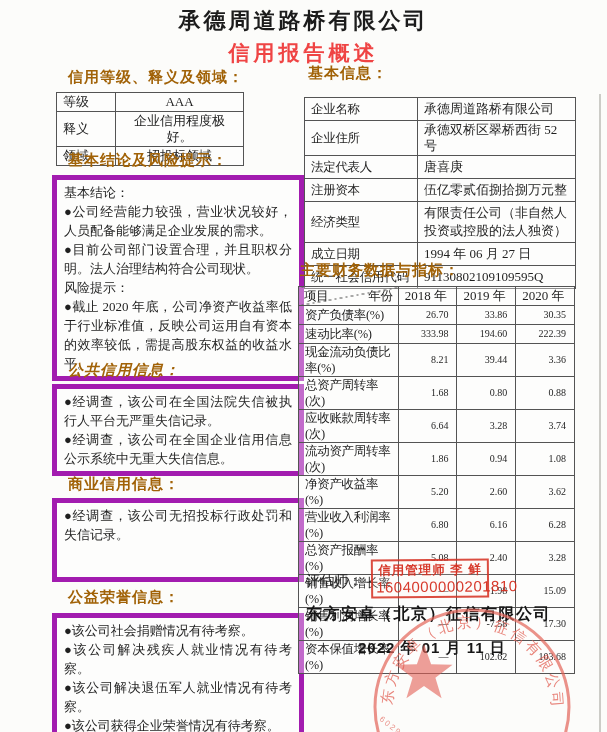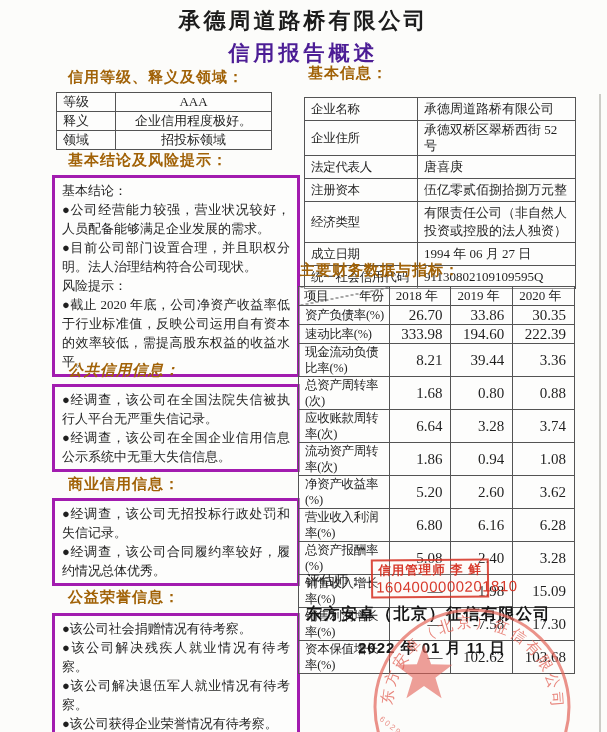--- a/index.html
+++ b/index.html
@@ -5,43 +5,43 @@
   html,body{margin:0;padding:0;}
   body{
     width:607px;height:732px;position:relative;overflow:hidden;
     background:#fcfcfa;
     font-family:"Liberation Serif","DejaVu Serif",serif;
     color:#222;
   }
   
   .title-wrap{position:absolute;top:6px;left:0;width:100%;text-align:center;}
   .title-l1{font:bold 22px/30px "Liberation Serif",serif;letter-spacing:3px;color:#1c1c1c;}
-  .title-l2{font:bold 21px/30px "Liberation Serif",serif;letter-spacing:4px;color:#4c1d95;margin-top:2px;}
+  .title-l2{font:bold 21px/30px "Liberation Serif",serif;letter-spacing:4px;color:#ef4444;margin-top:2px;}
   
   .sec-h{position:absolute;font:bold 15px/18px "Liberation Sans","DejaVu Sans",sans-serif;
          color:#a16207;letter-spacing:1px;white-space:nowrap;}
   
-  .box{position:absolute;border:3px solid #a21caf;padding:3px 7px;
+  .box{position:absolute;border:5px solid #a21caf;padding:3px 7px;
        font:13px/19px "Liberation Serif",serif;color:#1f1f1f;text-align:justify;background:rgba(255,255,255,0.35);}
   .box p{margin:0;}
   
   table{border-collapse:collapse;background:rgba(255,255,255,0.35);}
   td{border:1px solid #545454;font:13px/16px "Liberation Serif",serif;color:#1f1f1f;padding:1px 6px;}
-  .rating-table{position:absolute;left:56px;top:92px;width:216px;}
+  .rating-table{position:absolute;left:56px;top:92px;width:188px;}
   .rating-table td.lab{width:46px;}
   .rating-table td.val{text-align:center;}
   .rating-table tr:first-child td.val{text-align:center;}
   .rating-table td{height:16px;}
   .info-table{position:absolute;left:304px;top:97px;width:272px;}
   .info-table td.lab{width:100px;letter-spacing:-0.3px;font-size:12.5px;}
   .info-table td{height:20px;}
   .fin-table{position:absolute;left:298px;top:286px;width:277px;}
   .fin-table td{height:18px;padding:0 6px;}
   .fin-table td.lab{width:118px;font-size:12.5px;letter-spacing:-0.3px;padding-right:2px;}
-  .fin-table td.num{text-align:right;padding-right:8px;width:50px;font-size:15px;}
+  .fin-table td.num{text-align:right;padding-right:8px;width:50px;font-size:10px;}
   .fin-table td.yr{font-size:13px;}
   .corner{position:relative;height:27px;padding:0;
     background:linear-gradient(to bottom right,transparent 49.4%,#545454 49.4%,#545454 50.8%,transparent 50.8%);}
   .corner .ct{position:absolute;top:1px;right:5px;font-size:12.5px;}
   .corner .cb{position:absolute;bottom:1px;left:5px;font-size:12.5px;}
   
   .assessor-label{position:absolute;left:306px;top:572px;font:14px/18px "Liberation Serif",serif;}
   .stamp{position:absolute;left:371px;top:559px;width:108px;
          border:2px solid rgba(213,46,32,0.85);color:rgba(213,46,32,0.95);
          text-align:center;padding:1px 3px;transform:rotate(-0.6deg);background:rgba(255,240,238,0.15);}
@@ -94,21 +94,20 @@
 
 <div class="sec-h" style="left:68px;top:361px;font-style:italic;">公共信用信息：</div>
 <div class="box" style="left:52px;top:384px;width:228px;min-height:68px;">
   <p>●经调查，该公司在全国法院失信被执行人平台无严重失信记录。</p>
   <p>●经调查，该公司在全国企业信用信息公示系统中无重大失信信息。</p>
 </div>
 
 <div class="sec-h" style="left:68px;top:475px;font-family:Liberation Serif, serif;">商业信用信息：</div>
 <div class="box" style="left:52px;top:498px;width:228px;min-height:68px;">
   <p>●经调查，该公司无招投标行政处罚和失信记录。</p>
-  <p>●经调查，该公司合同履约率较好，履约情况总体优秀。</p>
 </div>
 
 <div class="sec-h" style="left:68px;top:590px;font-family:Liberation Mono, monospace;">公益荣誉信息：</div>
 <div class="box" style="left:52px;top:613px;width:228px;min-height:70px;">
   <p>●该公司社会捐赠情况有待考察。</p>
   <p>●该公司解决残疾人就业情况有待考察。</p>
   <p>●该公司解决退伍军人就业情况有待考察。</p>
   <p>●该公司获得企业荣誉情况有待考察。</p>
 </div>
 

